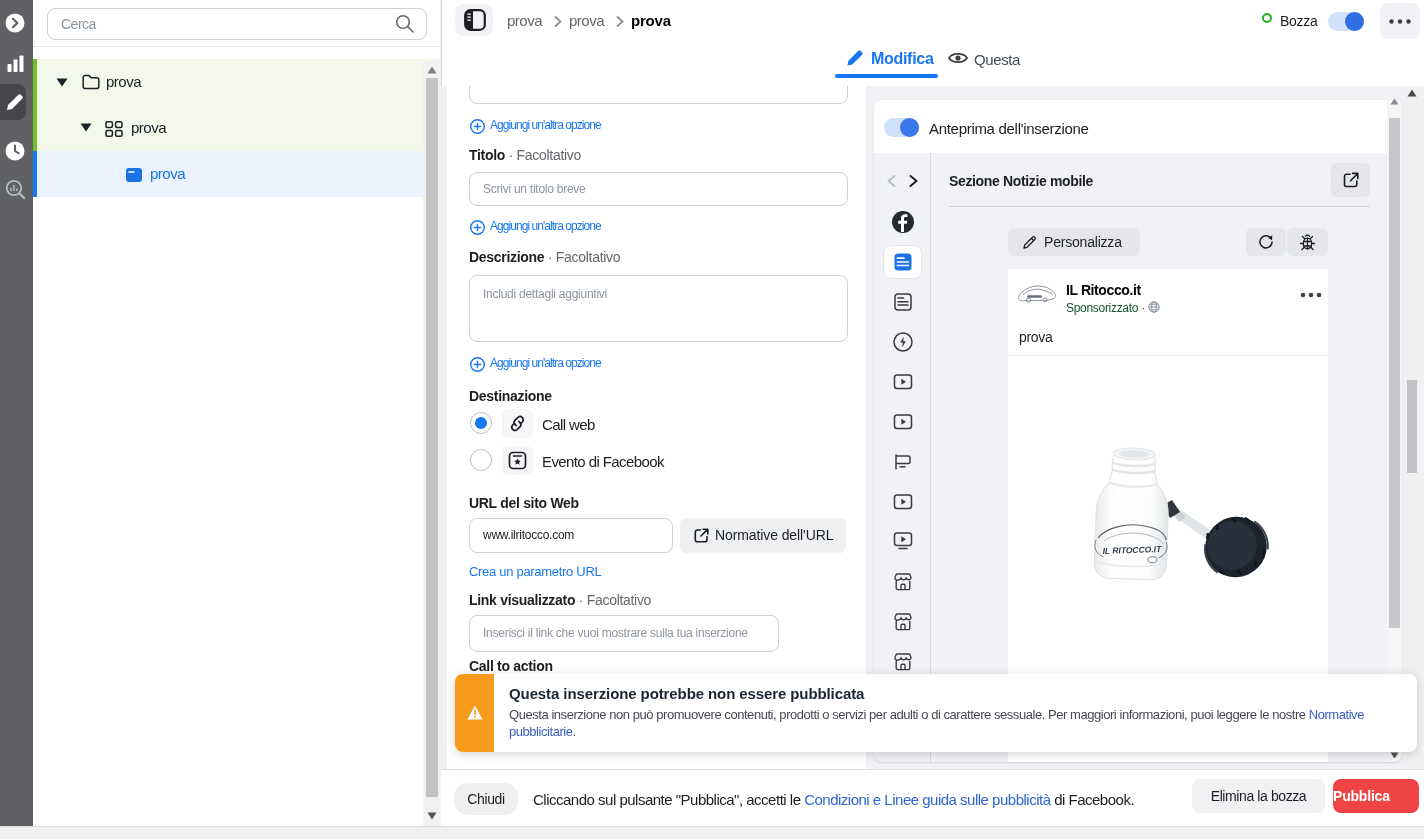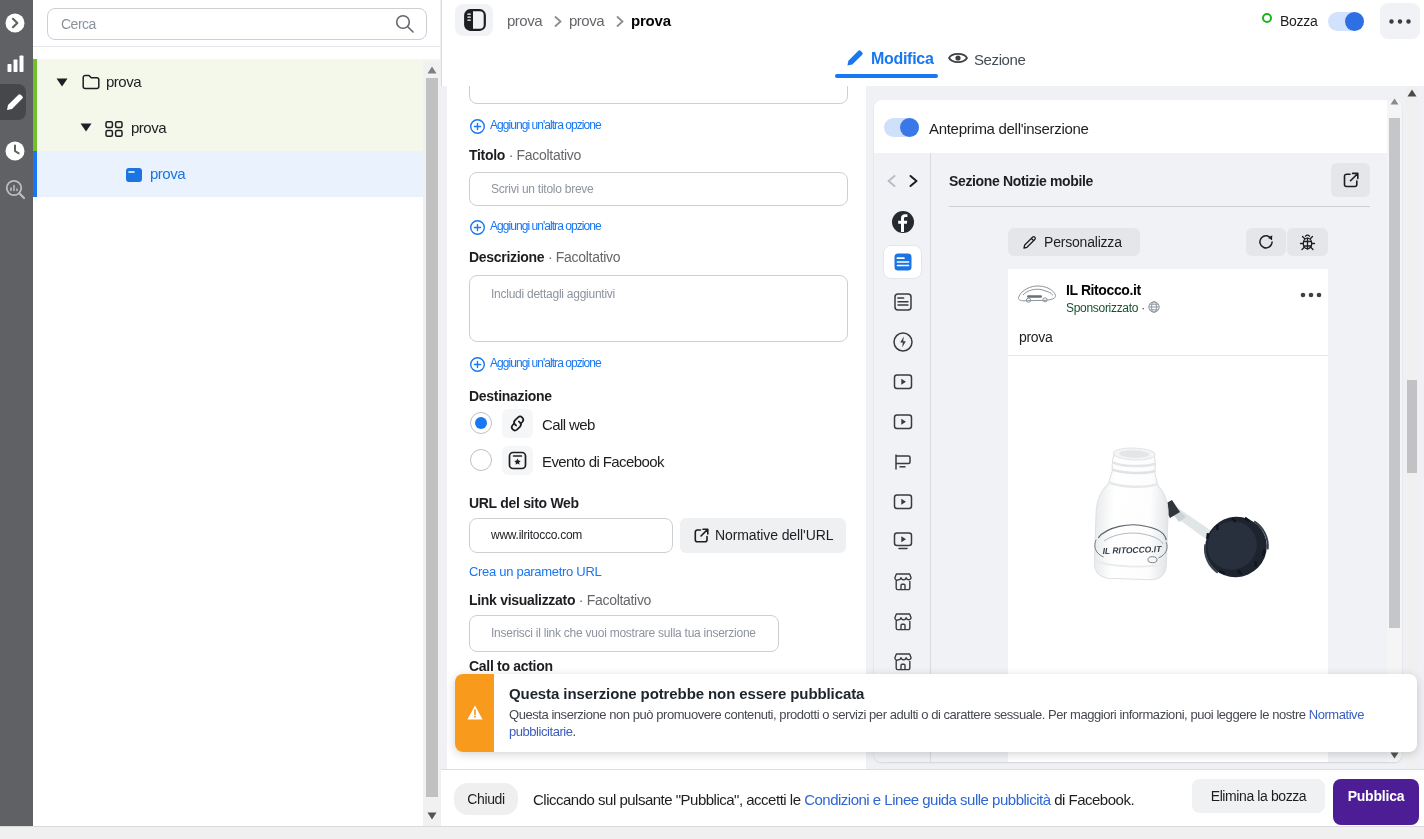--- a/index.html
+++ b/index.html
@@ -22,21 +22,21 @@
 #bozza-dot{left:820px;top:13px;width:10px;height:10px;border:2.5px solid #1fb31f;border-radius:50%}
 #bozza{left:838px;top:0;font-size:14px;letter-spacing:-0.3px;color:#1c1e21;line-height:42px}
 #hdr-toggle{left:886px;top:12px;width:36px;height:19px;background:#d3e2fc;border-radius:10px}
 #hdr-toggle .knob{left:17px;top:0;width:19px;height:19px;background:#2e6fe4;border-radius:50%}
 #dots-btn{left:938px;top:3px;width:40px;height:36px;background:#f0f2f5;border-radius:8px}
 #tab-mod{left:429px;top:50px;font-size:16px;font-weight:bold;color:#1877f2;letter-spacing:-0.3px}
 #tab-esa{left:532px;top:51px;font-size:15px;color:#424d56;letter-spacing:-0.4px}
 #tab-underline{left:393px;top:74px;width:103px;height:4px;background:#1877f2;border-radius:2px}
 #scroll{left:441px;top:86px;width:983px;height:683px;background:#f0f1f4;overflow:hidden}
 #formcard{left:6px;top:-40px;width:419px;height:760px;background:#fff}
-.inp{border:1px solid #ccd0d5;border-radius:8px;background:#fff;font-size:12px;letter-spacing:-0.25px;color:#8d949e;padding-left:21px}
+.inp{border:1px solid #ccd0d5;border-radius:8px;background:#fff;font-size:12px;letter-spacing:-0.25px;color:#8d949e;padding-left:13px}
 .addlink{font-size:12px;color:#1877f2;letter-spacing:-0.95px}
 .lbl{font-size:14px;font-weight:bold;color:#1c1e21;letter-spacing:-0.3px}
 .lblgray{font-weight:normal;color:#65676b}
 .radio{width:22px;height:22px;border:1px solid #bcc0c4;border-radius:50%;background:#fff}
 .radio .dot{position:absolute;left:4px;top:4px;width:12px;height:12px;border-radius:50%;background:#1877f2}
 .iconbox{width:31px;height:29px;background:#f5f6f7;border-radius:6px}
 .rlbl{font-size:15px;color:#1c1e21;letter-spacing:-0.6px}
 #pcard{left:433px;top:14px;width:528px;height:662px;background:#fff;border-radius:8px;box-shadow:0 1px 2px rgba(0,0,0,.12)}
 #pv-toggle{left:10px;top:18px;width:35px;height:19px;background:#cfe0fa;border-radius:10px}
 #pv-toggle .knob{left:16px;top:0;width:19px;height:19px;background:#3a78e8;border-radius:50%}
@@ -159,21 +159,21 @@
       </svg>
   </div>
   <svg style="left:404px;top:50px" width="17" height="17" viewBox="0 0 17 17">
       <path d="M12.1 1 a1.9 1.9 0 0 1 2.7 0 l1.2 1.2 a1.9 1.9 0 0 1 0 2.7 L6.3 14.6 l-4.9 1 1-4.9 z" fill="#1877f2"></path>
     </svg>
   <svg style="left:506px;top:51px" width="20" height="14" viewBox="0 0 20 14">
       <path d="M1 7 C4.2 1.6 15.8 1.6 19 7 C15.8 12.4 4.2 12.4 1 7 Z" stroke="#3c4043" stroke-width="1.7" fill="none"></path>
       <circle cx="10" cy="7" r="2.6" fill="#3c4043"></circle>
     </svg>
   <div class="abs t" id="tab-mod">Modifica</div>
-  <div class="abs t" id="tab-esa">Sezione</div>
+  <div class="abs t" id="tab-esa">Questa</div>
   <div class="abs" id="tab-underline"></div>
 </div>
 <div class="abs" id="scroll">
   <div class="abs" id="formcard"></div>
   <div class="abs inp" style="left:28px;top:-26px;width:379px;height:44px"></div>
   <svg style="left:29px;top:33px" width="15" height="15" viewBox="0 0 15 15">
       <circle cx="7.5" cy="7.5" r="6.8" stroke="#1877f2" stroke-width="1.4" fill="none"></circle>
       <path d="M7.5 4.4 V10.6 M4.4 7.5 H10.6" stroke="#1877f2" stroke-width="1.4" stroke-linecap="round"></path>
     </svg>
     <div class="abs t addlink" style="left:49px;top:32px">Aggiungi un'altra opzione</div>
@@ -442,15 +442,15 @@
       <circle cx="8" cy="11.8" r="1" fill="#f89b1c"></circle>
     </svg>
   <div class="abs t" style="left:54px;top:11px;font-size:15px;font-weight:bold;color:#1c252e;letter-spacing:-0.1px">Questa inserzione potrebbe non essere pubblicata</div>
   <div class="abs t wbody" style="left:54px;top:33px">Questa inserzione non può promuovere contenuti, prodotti o servizi per adulti o di carattere sessuale. Per maggiori informazioni, puoi leggere le nostre <span style="color:#3b5ebe">Normative</span></div>
   <div class="abs t wbody" style="left:54px;top:49.5px"><span style="color:#3b5ebe">pubblicitarie</span>.</div>
 </div>
 <div class="abs" id="botbar">
   <div class="abs graybtn" style="left:13px;top:13px;width:64px;height:32px;line-height:32px">Chiudi</div>
   <div class="abs t" style="left:92px;top:21px;font-size:15px;letter-spacing:-0.5px;color:#1c1e21">Cliccando sul pulsante "Pubblica", accetti le <span style="color:#2e67d3">Condizioni e Linee guida sulle pubblicità</span> di Facebook.</div>
   <div class="abs graybtn" style="left:751px;top:9px;width:133px;height:34px;line-height:34px;border-radius:8px;background:#f0f1f3">Elimina la bozza</div>
-  <div class="abs" style="left:892px;top:9px;width:86px;height:46px;line-height:34px;border-radius:8px;background:#4c1d95;color:#fff;font-weight:bold;font-size:14px;letter-spacing:-0.2px;text-align:center">Pubblica</div>
+  <div class="abs" style="left:892px;top:9px;width:86px;height:34px;line-height:34px;border-radius:8px;background:#ef4444;color:#fff;font-weight:bold;font-size:14px;letter-spacing:-0.2px;">Pubblica</div>
 </div>
 <div class="abs" id="strip-bottom"></div>
 
 </body></html>

